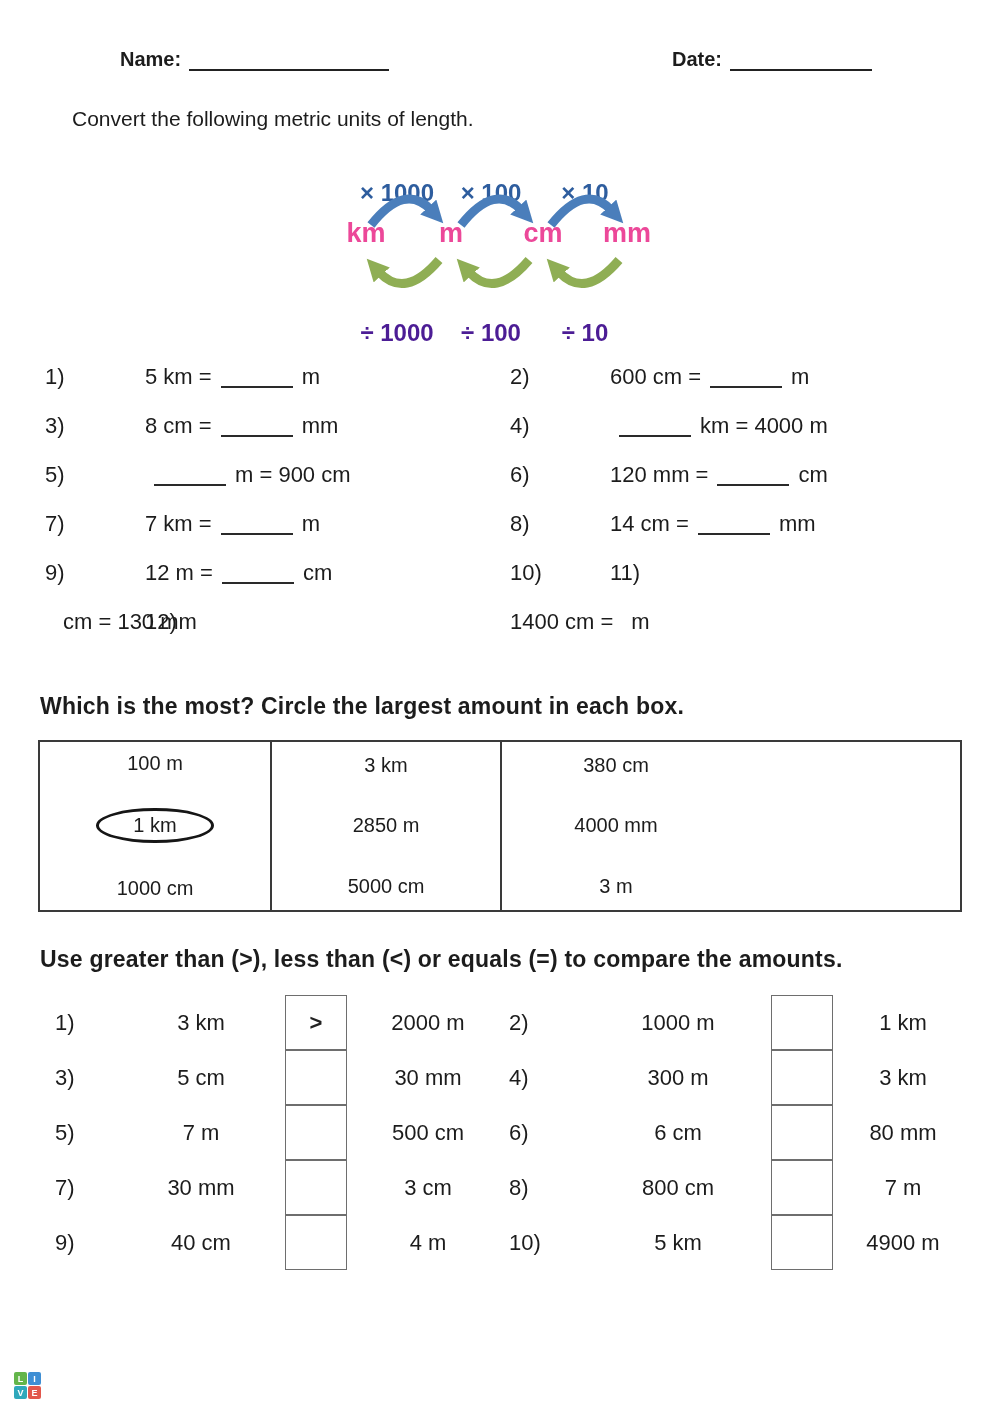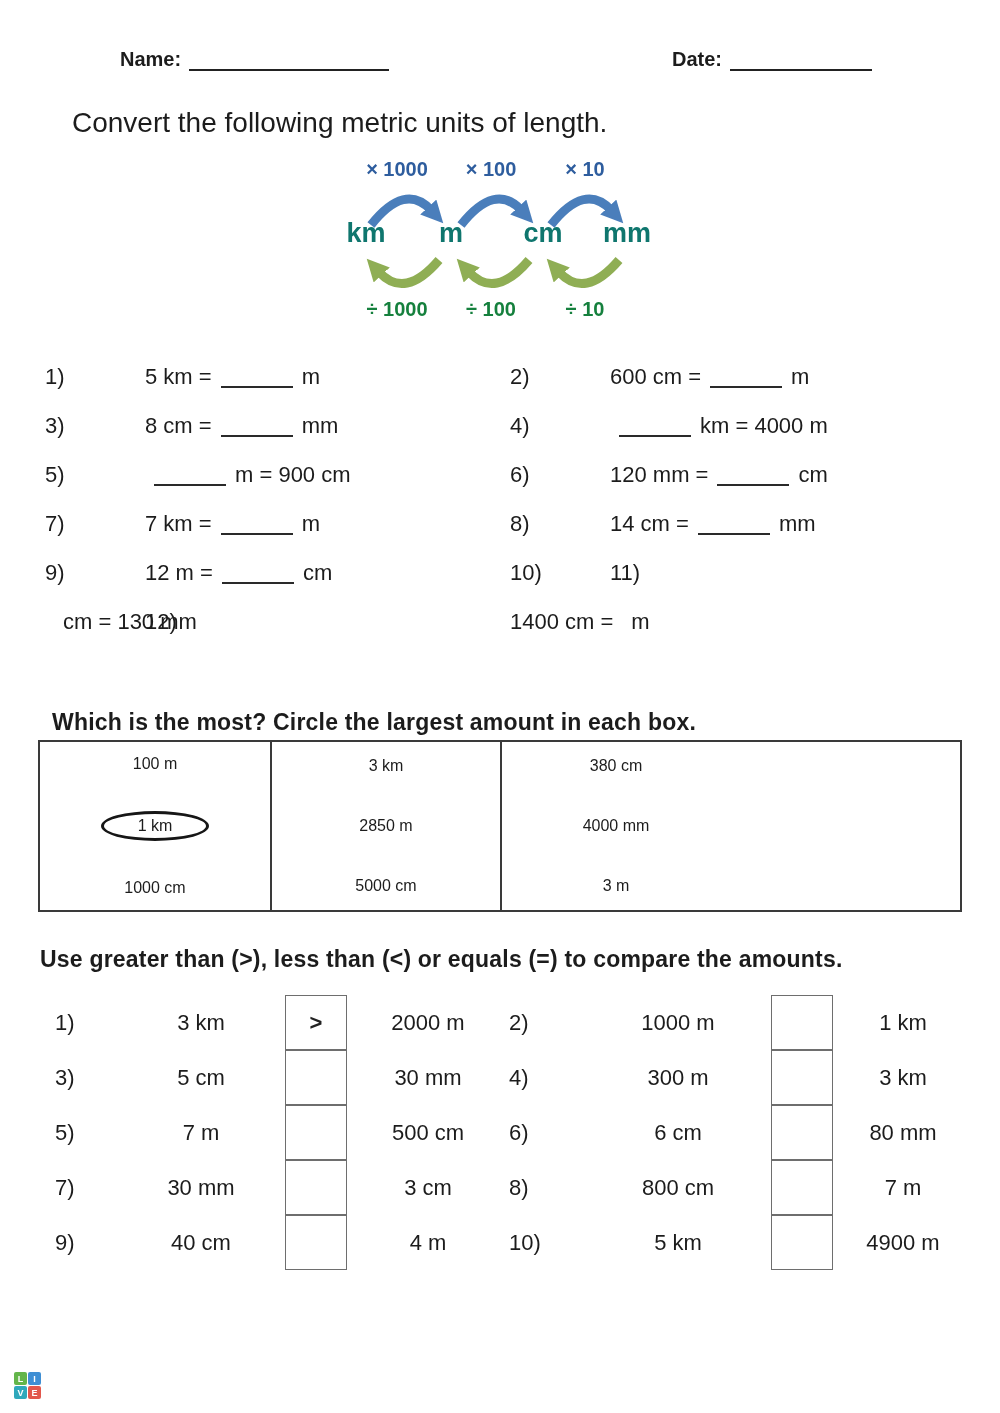--- a/index.html
+++ b/index.html
@@ -7,53 +7,53 @@
         font-family:"Liberation Sans",sans-serif;color:#1c1c1c;overflow:hidden;}
 
   
   .hdr{position:absolute;top:48px;font-size:20px;font-weight:bold;}
   #name-line{left:120px;} #date-line{left:672px;}
   .line-blank{display:inline-block;border-bottom:2.5px solid #222;height:20px;
               vertical-align:-5px;margin-left:8px;}
   #name-line .line-blank{width:200px;} #date-line .line-blank{width:142px;}
 
   
-  .instr{position:absolute;font-size:28px;}
+  .instr{position:absolute;font-size:21px;}
   #instr1{left:72px;top:107px;}
   .sec-head{position:absolute;font-size:23px;font-weight:bold;letter-spacing:.2px;}
-  #most-head{left:52px;top:693px;margin-top:16px;}
+  #most-head{left:40px;top:693px;}
   #cmp-head{left:40px;top:946px;}
 
   
   #diagram{position:absolute;left:330px;top:158px;width:345px;height:172px;}
-  .dlabel{position:absolute;width:110px;text-align:center;font-weight:bold;font-size:20px;}
+  .dlabel{position:absolute;width:110px;text-align:center;font-weight:bold;font-size:24px;margin-top:21px;}
   .mult{color:#2e5d9e;top:0;}
-  .divd{color:#15803d;top:140px;}
+  .divd{color:#4c1d95;top:140px;}
   .dlabel.p1{left:12px;} .dlabel.p2{left:106px;} .dlabel.p3{left:200px;}
   .arc{position:absolute;width:84px;height:38px;overflow:visible;}
   .arc.top{top:32px;} .arc.bot{top:96px;}
   .arc.a1{left:33px;} .arc.a2{left:123px;} .arc.a3{left:213px;}
   .unit{position:absolute;top:60px;width:84px;text-align:center;
-        font-weight:bold;font-size:27px;color:#0f766e;}
+        font-weight:bold;font-size:27px;color:#ec4899;}
   .unit.u1{left:-6px;} .unit.u2{left:79px;} .unit.u3{left:171px;} .unit.u4{left:255px;}
 
   
   #problems{position:absolute;left:45px;top:352px;width:910px;display:grid;
             grid-template-columns:100px 365px 100px 1fr;}
   #problems>div{height:49px;display:flex;align-items:center;font-size:22px;white-space:nowrap;}
   .pnum{font-size:22px;}
   .blank{display:inline-block;width:72px;height:20px;border-bottom:2.5px solid #2a2a2a;
          margin:0 9px;vertical-align:-4px;}
 
   
   #most-table{position:absolute;left:38px;top:740px;width:924px;height:172px;
               border:2px solid #3a3a3a;box-sizing:border-box;display:grid;
               grid-template-columns:repeat(4,1fr);}
   .tcol{display:flex;flex-direction:column;justify-content:space-around;align-items:center;
-        font-size:16px;padding:4px 0;gap:21px;}
+        font-size:20px;padding:4px 0;gap:21px;}
   .tcol+.tcol{border-left:2px solid #3a3a3a;}
   .ellipse{border:3px solid #161616;border-radius:50%;padding:3px 34px;}
 
   
   #compare{position:absolute;left:55px;top:995px;width:918px;display:grid;
            grid-template-columns:62px 168px 62px 162px 76px 186px 62px 140px;}
   #compare>div{height:55px;display:flex;align-items:center;justify-content:center;
                font-size:22px;white-space:nowrap;box-sizing:border-box;}
   #compare>div.cnum{justify-content:flex-start;}
   .cmp-box{border:1px solid #6e6e6e;background:#fff;width:100%;height:100%;

